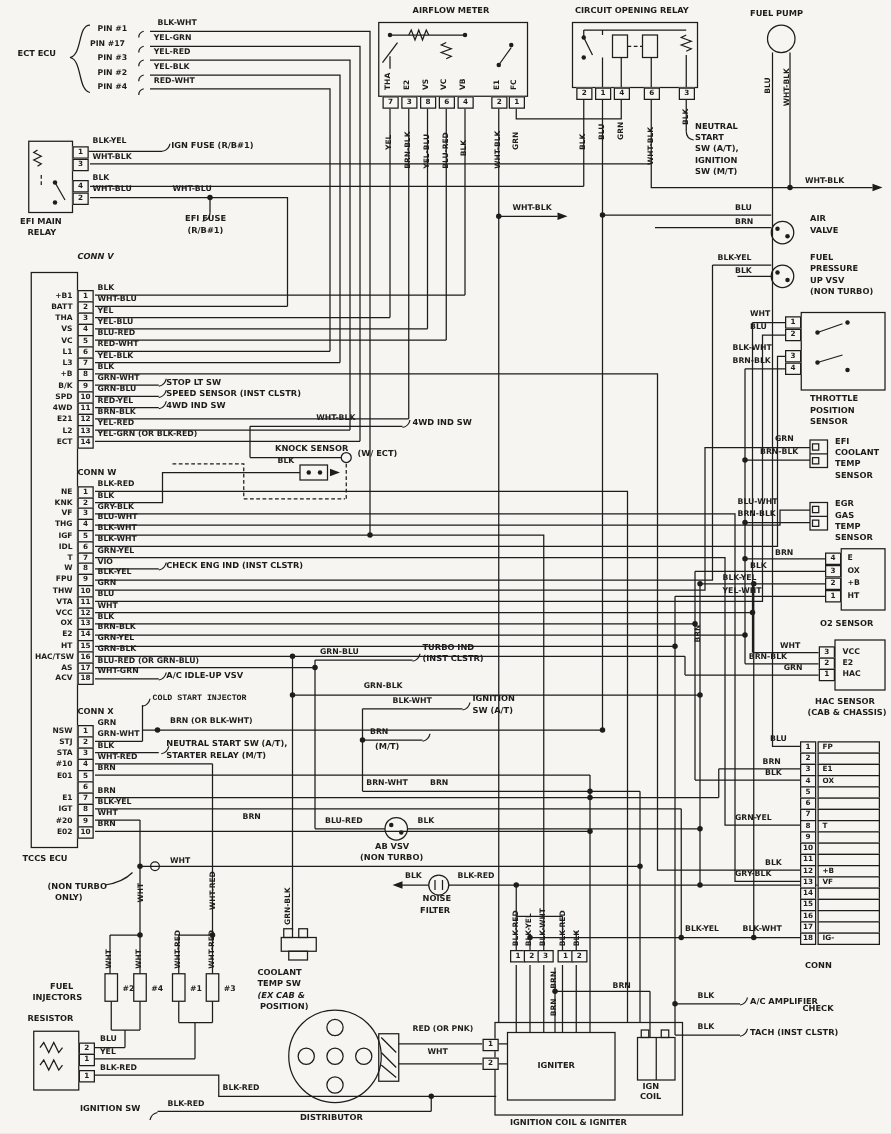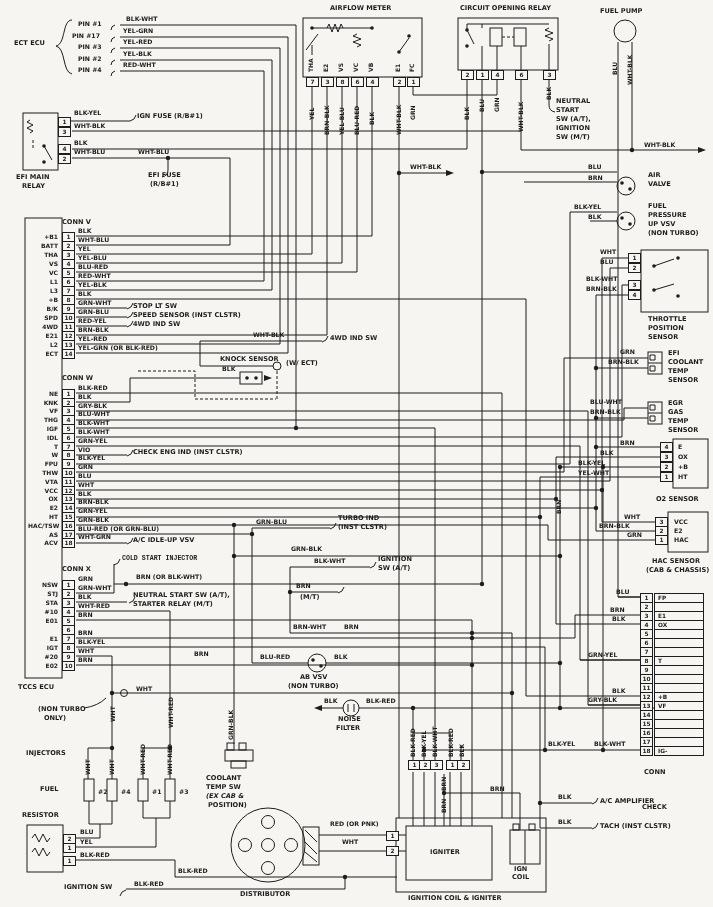--- a/index.html
+++ b/index.html
@@ -342,21 +342,21 @@
       <span class="lb" style="left: 612px; top: 688px;">BLK</span>
       <span class="lb" style="left: 588px; top: 697px;">GRY-BLK</span>
       <span class="lb" style="left: 548px; top: 741px;">BLK-YEL</span>
       <span class="lb" style="left: 594px; top: 741px;">BLK-WHT</span>
       <span class="b" style="left: 642px; top: 804px;">CHECK</span>
       <span class="b" style="left: 644px; top: 769px;">CONN</span>
       <span class="lb" style="left: 558px; top: 794px;">BLK</span>
       <span class="b" style="left: 600px; top: 798px;">A/C AMPLIFIER</span>
       <span class="lb" style="left: 558px; top: 819px;">BLK</span>
       <span class="b" style="left: 600px; top: 823px;">TACH (INST CLSTR)</span>
-      <span class="b" style="left: 62px; top: 219px;">CONN V</span>
+      <span class="b" style="left: 62px; top: 202px; font-style: italic;">CONN V</span>
       <span class="nm" style="left: 32px; top: 232px;">+B1</span>
       <span class="nm" style="left: 32px; top: 241px;">BATT</span>
       <span class="nm" style="left: 32px; top: 250px;">THA</span>
       <span class="nm" style="left: 32px; top: 259px;">VS</span>
       <span class="nm" style="left: 32px; top: 268px;">VC</span>
       <span class="nm" style="left: 32px; top: 277px;">L1</span>
       <span class="nm" style="left: 32px; top: 286px;">L3</span>
       <span class="nm" style="left: 32px; top: 295px;">+B</span>
       <span class="nm" style="left: 32px; top: 304px;">B/K</span>
       <span class="nm" style="left: 32px; top: 313px;">SPD</span>
@@ -515,21 +515,21 @@
       <span class="b" style="left: 38px; top: 706px;">(NON TURBO</span>
       <span class="b" style="left: 44px; top: 715px;">ONLY)</span>
       <span class="lb" style="left: 136px; top: 686px;">WHT</span>
       <span class="v" style="left: 110px; top: 722px;">WHT</span>
       <span class="v" style="left: 168px; top: 728px;">WHT-RED</span>
       <span class="v" style="left: 85px; top: 775px;">WHT</span>
       <span class="v" style="left: 109px; top: 775px;">WHT</span>
       <span class="v" style="left: 140px; top: 775px;">WHT-RED</span>
       <span class="v" style="left: 167px; top: 775px;">WHT-RED</span>
       <span class="b" style="left: 40px; top: 786px;">FUEL</span>
-      <span class="b" style="left: 26px; top: 750px;">INJECTORS</span>
+      <span class="b" style="left: 26px; top: 795px;">INJECTORS</span>
       <span class="lb" style="left: 98px; top: 789px;">#2</span>
       <span class="lb" style="left: 121px; top: 789px;">#4</span>
       <span class="lb" style="left: 152px; top: 789px;">#1</span>
       <span class="lb" style="left: 179px; top: 789px;">#3</span>
       <span class="b" style="left: 22px; top: 812px;">RESISTOR</span>
       <span class="cell" style="left: 63px; top: 834px;">2</span>
       <span class="cell" style="left: 63px; top: 843px;">1</span>
       <span class="cell" style="left: 63px; top: 856px;">1</span>
       <span class="lb" style="left: 80px; top: 829px;">BLU</span>
       <span class="lb" style="left: 80px; top: 839px;">YEL</span>

